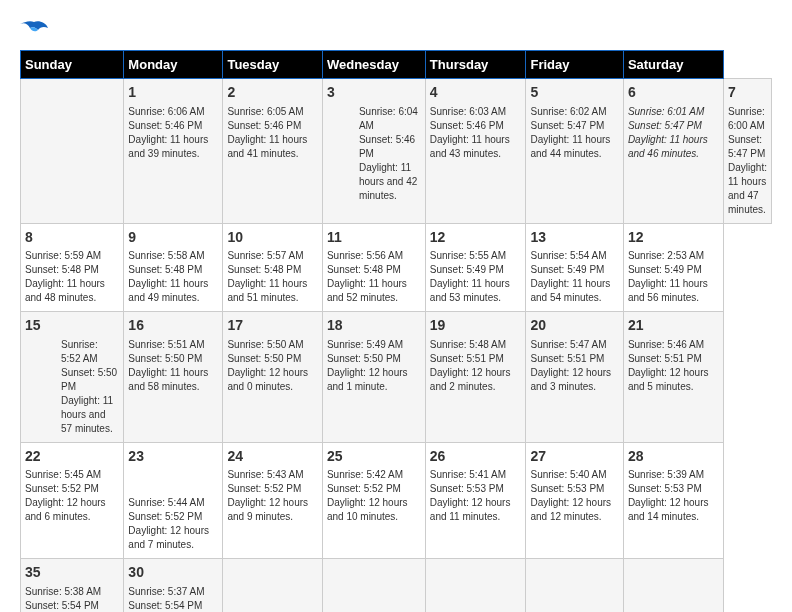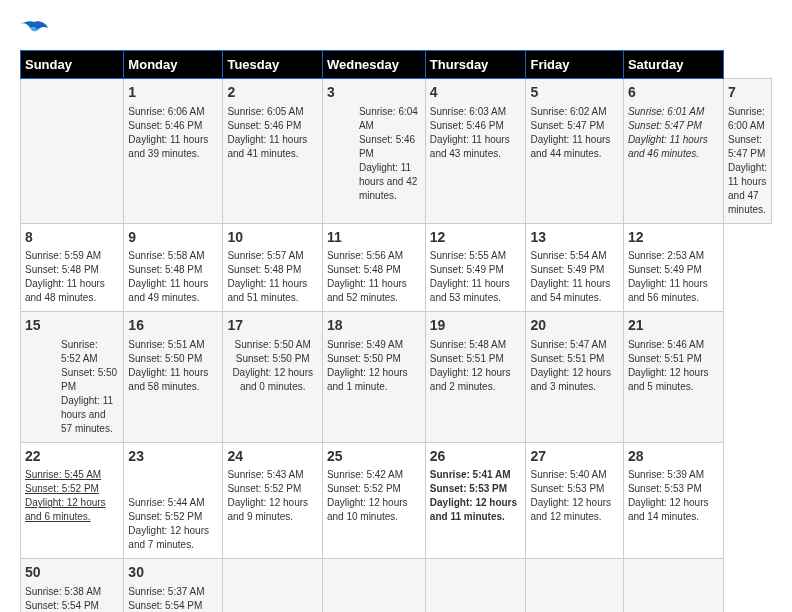--- a/index.html
+++ b/index.html
@@ -212,21 +212,21 @@
 Daylight: 11 hours and 57 minutes.</div>
         </td>
         <td>
           <span class="day-number">16</span>
           <div class="day-detail" style="white-space: pre-line;">Sunrise: 5:51 AM
 Sunset: 5:50 PM
 Daylight: 11 hours and 58 minutes.</div>
         </td>
         <td>
           <span class="day-number">17</span>
-          <div class="day-detail" style="white-space: pre-line; text-align: center;">Sunrise: 5:50 AM
+          <div class="day-detail" style="white-space: pre-line;">Sunrise: 5:50 AM
 Sunset: 5:50 PM
 Daylight: 12 hours and 0 minutes.</div>
         </td>
         <td>
           <span class="day-number">18</span>
           <div class="day-detail" style="white-space: pre-line;">Sunrise: 5:49 AM
 Sunset: 5:50 PM
 Daylight: 12 hours and 1 minute.</div>
         </td>
         <td>
@@ -244,21 +244,21 @@
         <td>
           <span class="day-number">21</span>
           <div class="day-detail" style="white-space: pre-line;">Sunrise: 5:46 AM
 Sunset: 5:51 PM
 Daylight: 12 hours and 5 minutes.</div>
         </td>
       </tr>
       <tr>
         <td>
           <span class="day-number">22</span>
-          <div class="day-detail" style="white-space: pre-line; text-decoration: underline;">Sunrise: 5:45 AM
+          <div class="day-detail" style="white-space: pre-line;">Sunrise: 5:45 AM
 Sunset: 5:52 PM
 Daylight: 12 hours and 6 minutes.</div>
         </td>
         <td>
           <span class="day-number">23</span>
           <div class="day-detail" style="white-space: pre-line; margin-top: 30px;">Sunrise: 5:44 AM
 Sunset: 5:52 PM
 Daylight: 12 hours and 7 minutes.</div>
         </td>
         <td>
@@ -268,40 +268,40 @@
 Daylight: 12 hours and 9 minutes.</div>
         </td>
         <td>
           <span class="day-number">25</span>
           <div class="day-detail" style="white-space: pre-line;">Sunrise: 5:42 AM
 Sunset: 5:52 PM
 Daylight: 12 hours and 10 minutes.</div>
         </td>
         <td>
           <span class="day-number">26</span>
-          <div class="day-detail" style="white-space: pre-line; font-weight: bold;">Sunrise: 5:41 AM
+          <div class="day-detail" style="white-space: pre-line;">Sunrise: 5:41 AM
 Sunset: 5:53 PM
 Daylight: 12 hours and 11 minutes.</div>
         </td>
         <td>
           <span class="day-number">27</span>
           <div class="day-detail" style="white-space: pre-line;">Sunrise: 5:40 AM
 Sunset: 5:53 PM
 Daylight: 12 hours and 12 minutes.</div>
         </td>
         <td>
           <span class="day-number">28</span>
           <div class="day-detail" style="white-space: pre-line;">Sunrise: 5:39 AM
 Sunset: 5:53 PM
 Daylight: 12 hours and 14 minutes.</div>
         </td>
       </tr>
       <tr>
         <td>
-          <span class="day-number">50</span>
+          <span class="day-number">35</span>
           <div class="day-detail" style="white-space: pre-line;">Sunrise: 5:38 AM
 Sunset: 5:54 PM
 Daylight: 12 hours and 15 minutes.</div>
         </td>
         <td>
           <span class="day-number">30</span>
           <div class="day-detail" style="white-space: pre-line;">Sunrise: 5:37 AM
 Sunset: 5:54 PM
 Daylight: 12 hours and 16 minutes.</div>
         </td>

